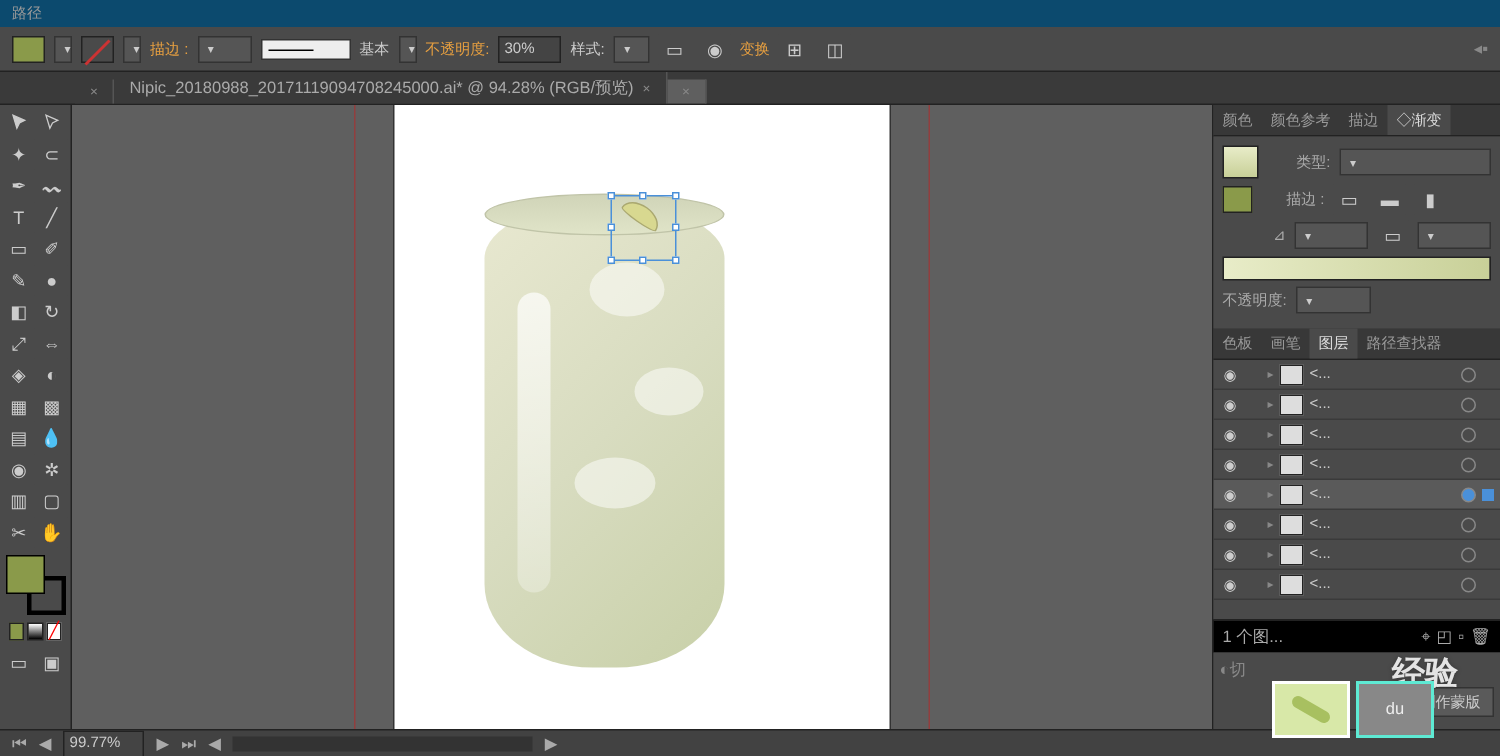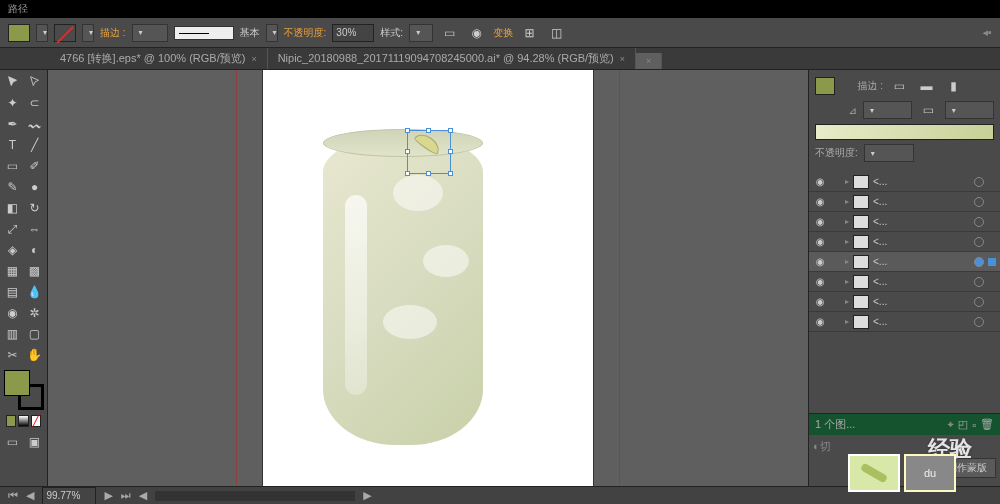--- a/index.html
+++ b/index.html
@@ -1,18 +1,18 @@
 <!DOCTYPE html>
 <html><head>
 <meta charset="utf-8">
 <style>
 * { margin: 0; padding: 0; box-sizing: border-box; font-family: "Microsoft YaHei", sans-serif; font-size: 11px; user-select: none; }
 body { background: #333333; color: #cccccc; width: 1000px; height: 504px; overflow: hidden; position: relative; }
 
-.topbar { height: 18px; background: #000000; display: flex; align-items: center; padding: 0 8px; }
+.topbar { height: 18px; background: #0c4a6e; display: flex; align-items: center; padding: 0 8px; }
 .topbar span { color: #999; font-size: 10px; }
 
 .toolbar { height: 30px; background: #4a4a4a; border-bottom: 1px solid #222; display: flex; align-items: center; padding: 0 8px; gap: 6px; }
 .swatch { width: 22px; height: 18px; border: 1px solid #222; }
 .tb-label { color: #e8a040; font-size: 10px; }
 .tb-label2 { color: #ccc; font-size: 10px; }
 .dropdown { background: #555; border: 1px solid #333; height: 18px; display: flex; align-items: center; padding: 0 4px; gap: 4px; color: #ccc; font-size: 10px; }
 .dropdown::after { content: "▾"; font-size: 8px; margin-left: 2px; }
 .stroke-preview { width: 60px; height: 14px; background: #eee; border: 1px solid #333; position: relative; }
 .stroke-preview::before { content: ""; position: absolute; left: 4px; right: 24px; top: 6px; height: 1px; background: #000; }
@@ -57,27 +57,27 @@
 .gradient-bar { height: 16px; background: linear-gradient(90deg, #e8ecc8, #c8d098); border: 1px solid #222; margin: 4px 0; }
 
 .layers { flex: 1; overflow: auto; background: #4a4a4a; }
 .layer-row { display: flex; align-items: center; height: 20px; border-bottom: 1px solid #3a3a3a; padding: 0 4px; gap: 4px; }
 .layer-row.sel { background: #5a5a5a; }
 .eye { width: 14px; text-align: center; font-size: 10px; color: #ccc; }
 .layer-thumb { width: 16px; height: 14px; background: #ddd; border: 1px solid #222; }
 .layer-name { flex: 1; font-size: 10px; color: #ccc; }
 .layer-dot { width: 10px; height: 10px; border: 1px solid #888; border-radius: 50%; }
 
-.panel-foot { background: #14532d; border-top: 1px solid #222; padding: 3px 6px; font-size: 10px; color: #aaa; display: flex; align-items: center; gap: 4px; }
+.panel-foot { background: #000000; border-top: 1px solid #222; padding: 3px 6px; font-size: 10px; color: #aaa; display: flex; align-items: center; gap: 4px; }
 
 .statusbar { height: 18px; background: #424242; border-top: 1px solid #222; display: flex; align-items: center; padding: 0 8px; gap: 8px; font-size: 10px; color: #aaa; }
 
 .watermark { position: absolute; right: 28px; bottom: 40px; color: #fff; font-size: 22px; font-weight: bold; opacity: 0.85; text-shadow: 0 0 3px #333; pointer-events: none; }
 .wm-box { position: absolute; right: 100px; bottom: 12px; width: 52px; height: 38px; background: #d8e8a8; border: 2px solid #fff; display: flex; align-items: center; justify-content: center; }
-.wm-box2 { position: absolute; right: 44px; bottom: 12px; width: 52px; height: 38px; background: #888; border: 2px solid #fef9c3; color: #eee; display: flex; align-items: center; justify-content: center; font-size: 11px; }
+.wm-box2 { position: absolute; right: 44px; bottom: 12px; width: 52px; height: 38px; background: #888; border: 2px solid #5eead4; color: #eee; display: flex; align-items: center; justify-content: center; font-size: 11px; }
 </style>
 </head>
 <body>
 
 <div class="topbar">
   <span>路径</span>
 </div>
 
 <div class="toolbar">
   <div class="swatch" style="background:#8a9a4a"></div>
@@ -101,21 +101,20 @@
   <div class="tool">◉</div>
   <span class="tb-label">变换</span>
   <div class="tool">⊞</div>
   <div class="tool">◫</div>
   <div style="flex:1"></div>
   <span style="color:#888">◂▪</span>
 </div>
 
 <div class="tabs">
   <div class="tab">
-      <span>4766 [转换].eps* @ 100% (RGB/预览)</span>
       <span class="tab-close">×</span>
     </div>
   <div class="tab">
       <span>Nipic_20180988_20171119094708245000.ai* @ 94.28% (RGB/预览)</span>
       <span class="tab-close">×</span>
     </div>
   <div class="tab active">
       <span class="tab-close">×</span>
     </div>
 </div>
@@ -225,41 +224,58 @@
           <div class="sel-handle" style="right:-3px;bottom:-3px"></div>
         <div class="sel-handle" style="left:50%;top:-3px;margin-left:-3px"></div>
           <div class="sel-handle" style="left:50%;bottom:-3px;margin-left:-3px"></div>
         <div class="sel-handle" style="top:50%;left:-3px;margin-top:-3px"></div>
           <div class="sel-handle" style="top:50%;right:-3px;margin-top:-3px"></div>
       </div>
     </div>
   </div>
 
   <div class="panels">
+    <div class="ptabs">
+      <div class="ptab">颜色</div>
+      <div class="ptab">颜色参考</div>
+      <div class="ptab">描边</div>
+      <div class="ptab active">◇渐变</div>
+    </div>
     <div class="panel-body">
+      <div class="prow">
+        <div class="swatch" style="background:linear-gradient(#e8ecc8,#c8d098);width:24px;height:22px"></div>
+        <span class="plabel">类型:</span>
+        <div class="dropdown" style="flex:1"></div>
+      </div>
       <div class="prow">
         <div class="swatch" style="background:#8a9a4a;width:20px;height:18px"></div>
         <span class="plabel">描边 :</span>
         <div class="tool">▭</div>
         <div class="tool">▬</div>
         <div class="tool">▮</div>
       </div>
       <div class="prow">
         <span class="plabel">⊿</span>
         <div class="dropdown" style="width:50px"></div>
         <div class="tool">▭</div>
         <div class="dropdown" style="width:50px"></div>
       </div>
       <div class="gradient-bar"></div>
       <div class="prow">
         <span class="plabel">不透明度:</span>
         <div class="dropdown" style="width:50px"></div>
       </div>
     </div>
 
+    <div class="ptabs">
+      <div class="ptab">色板</div>
+      <div class="ptab">画笔</div>
+      <div class="ptab active">图层</div>
+      <div class="ptab">路径查找器</div>
+    </div>
     <div class="layers" id="layers-list">
         <div class="layer-row">
           <span class="eye">◉</span>
     <span style="width:10px"></span>
     <span style="color:#888;font-size:8px">▸</span>
     <div class="layer-thumb"></div>
     <span class="layer-name">&lt;...</span>
     <div class="layer-dot"></div>
     <span style="width:8px;height:8px;background:transparent"></span>
         </div>

